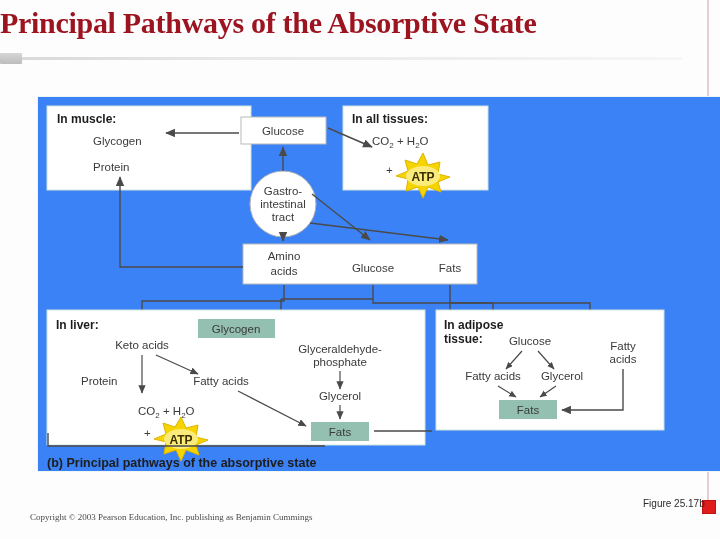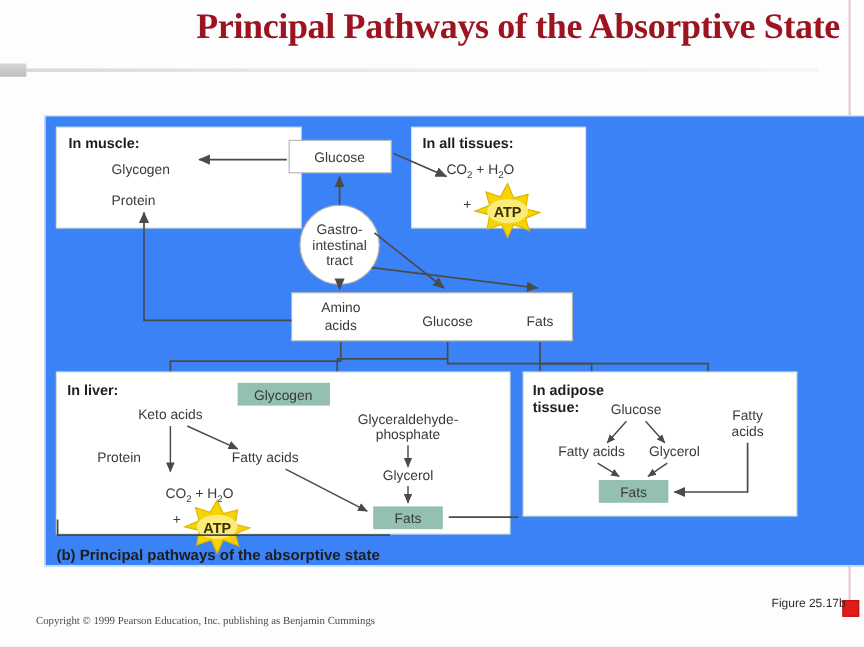--- a/index.html
+++ b/index.html
@@ -8,21 +8,21 @@
     background:#ffffff;
     font-family:"Liberation Sans", sans-serif;
     overflow:hidden;
     position:relative;
   }
   #slide{position:absolute;inset:0;background:#fdfdfd;}
 
   
   #title{
     position:absolute;left:0;top:6px;width:700px;
-    text-align:right;
+    text-align:left;
     font-family:"Liberation Serif", serif;
     font-weight:bold;
     font-size:30px;
     letter-spacing:-0.3px;
     color:#9c1420;
     white-space:nowrap;
   }
   #rule{
     position:absolute;left:22px;top:57px;width:660px;height:3px;
     background:linear-gradient(to right,#d9d9d9,#e8e8e8 30%,#efefef 70%,#f6f6f6);
@@ -198,16 +198,16 @@
       <path class="connthin" d="M518,289 L502,300" marker-end="url(#ahs)"></path>
       <path class="conn" d="M585,272 L585,313 L524,313" marker-end="url(#ah)"></path>
 
       <path class="conn" d="M336,334 L394,334"></path>
       <path class="conn" d="M10,336 L10,349 L287,349"></path>
 
       <text class="cap" x="9" y="370">(b) Principal pathways of the absorptive state</text>
     </svg>
   </div>
 
-  <div id="copyright">Copyright © 1999 Pearson Education, Inc. publishing as Benjamin Cummings</div>
+  <div id="copyright">Copyright © 2003 Pearson Education, Inc. publishing as Benjamin Cummings</div>
   <div id="figure-no">Figure 25.17b</div>
 
 </div>
 
 </body></html>

